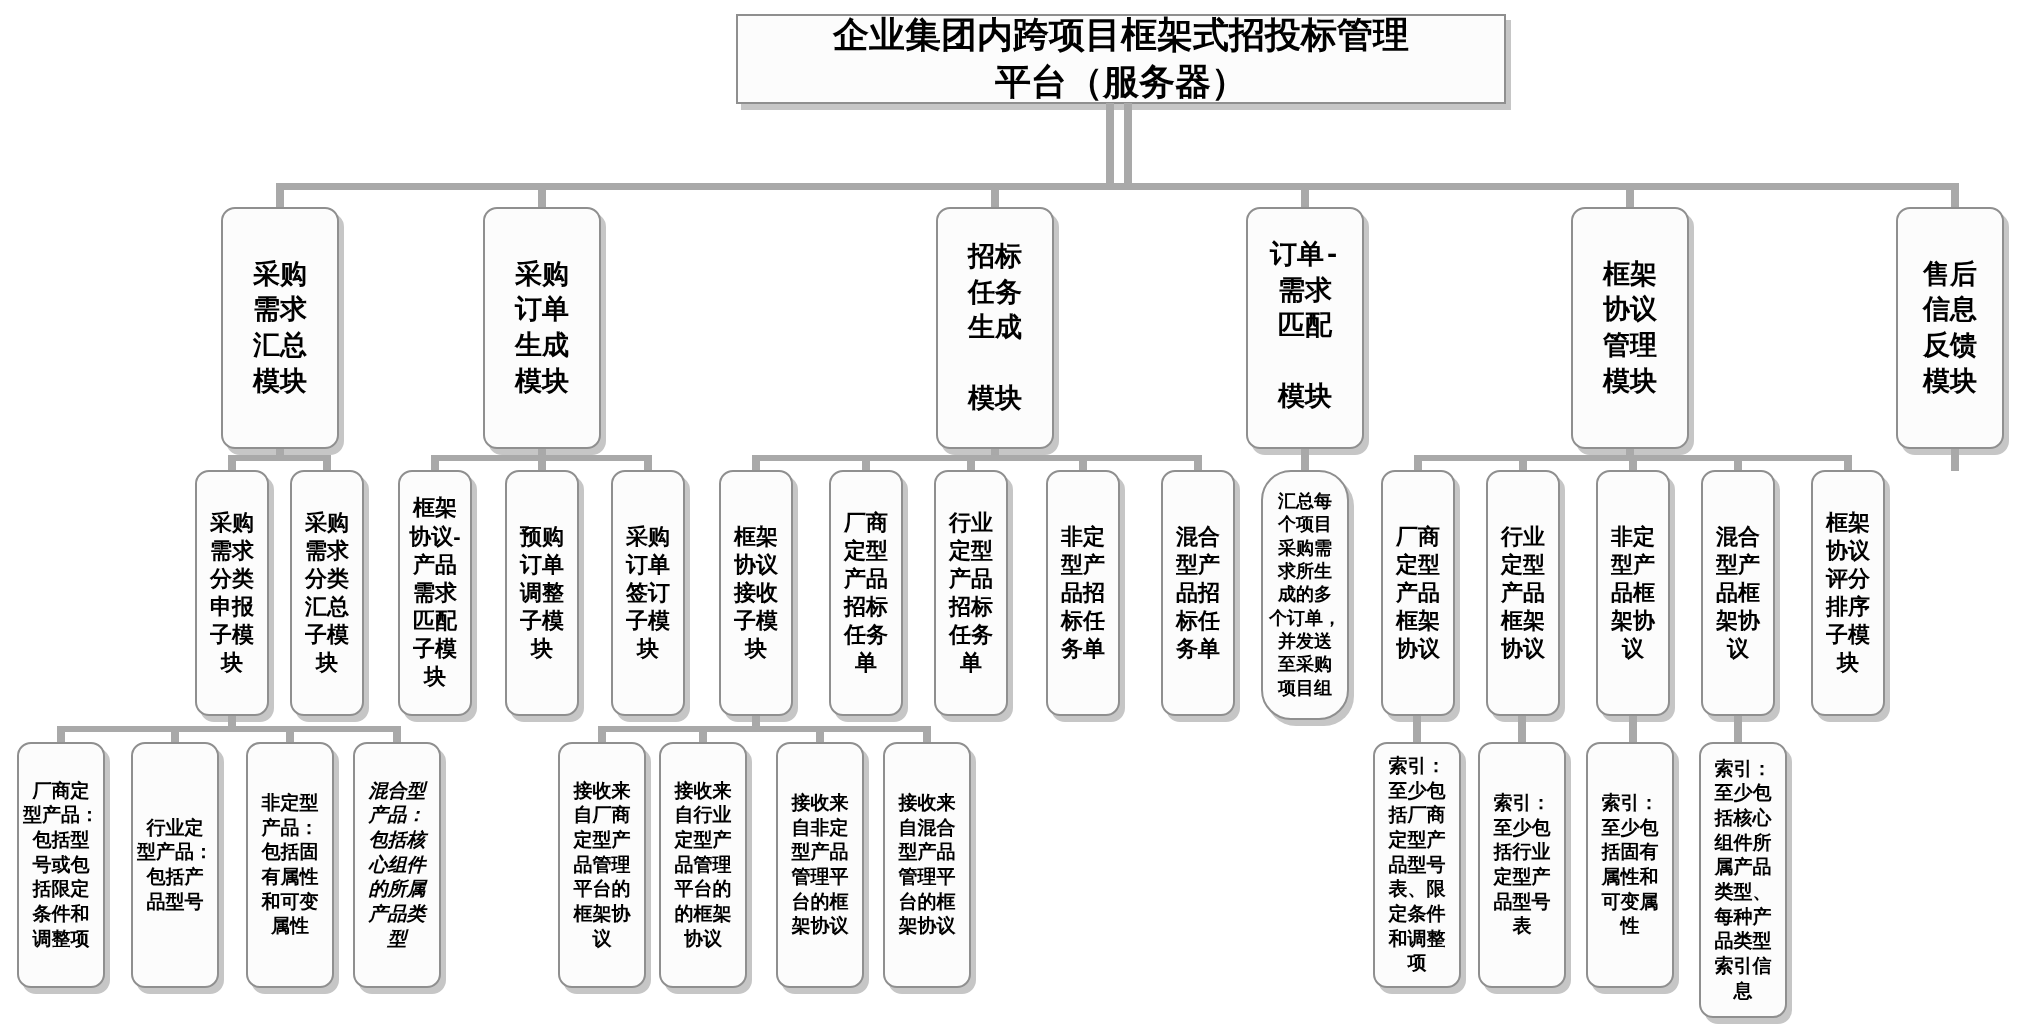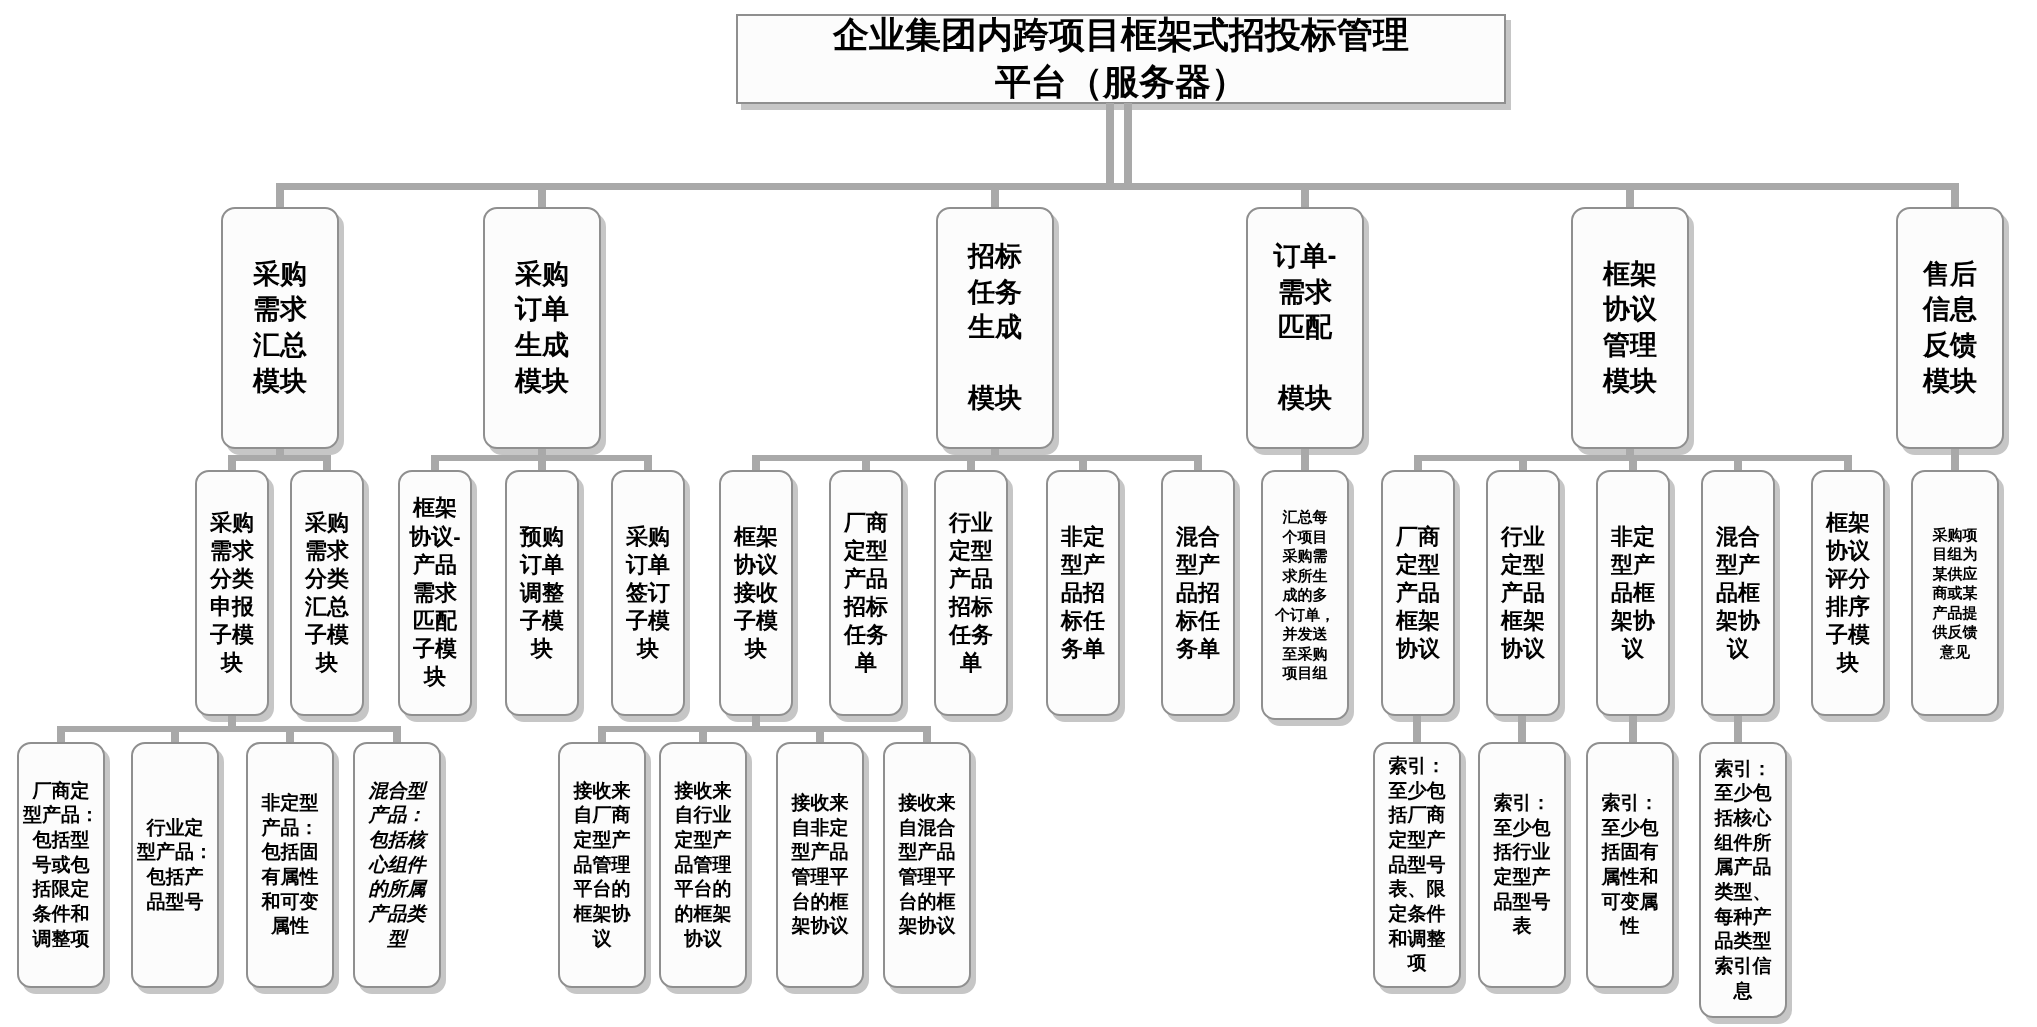--- a/index.html
+++ b/index.html
@@ -31,21 +31,21 @@
     width:100%;height:100%;
     border:2px solid #b5b5b5;
     border-radius:14px;
     background:#efefef;
     z-index:-1;
   }
   .title-node{font-size:36px;line-height:1.3;border-radius:0;}
   .title-node::before{border-radius:8px;}
   .lvl2{font-size:27px;line-height:1.32;}
   .lvl3{font-size:22px;line-height:1.28;}
-  .lvl3.wide{font-size:15px;line-height:1.3;}
+  .lvl3.wide{font-size:18px;line-height:1.3;border-radius:30px;}
   .lvl4{font-size:19px;line-height:1.3;}
   .con{position:absolute;background:#a9a9a9;}
 </style>
 </head>
 <body>
 
 <div id="stage">
 
   <div class="node title-node" style="left:736px;top:14px;width:770px;height:90px;">企业集团内跨项目框架式招投标管理
 平台（服务器）</div>
@@ -67,21 +67,21 @@
 模块</div>
   <div class="node lvl2" style="left:483px;top:207px;width:118px;height:242px;">采购
 订单
 生成
 模块</div>
   <div class="node lvl2" style="left:936px;top:207px;width:118px;height:242px;">招标
 任务
 生成
 
 模块</div>
-  <div class="node lvl2" style="left:1246px;top:207px;width:118px;height:242px;">订单-
+  <div class="node lvl2" style="left:1246px;top:207px;width:118px;height:242px;font-family:Liberation Mono, monospace;">订单-
 需求
 匹配
 
 模块</div>
   <div class="node lvl2" style="left:1571px;top:207px;width:118px;height:242px;">框架
 协议
 管理
 模块</div>
   <div class="node lvl2" style="left:1896px;top:207px;width:108px;height:242px;">售后
 信息
@@ -203,27 +203,20 @@
 型产
 品框
 架协
 议</div>
   <div class="node lvl3" style="left:1811px;top:470px;width:74px;height:246px;">框架
 协议
 评分
 排序
 子模
 块</div>
-  <div class="node lvl3 wide" style="left:1911px;top:470px;width:88px;height:246px;">采购项
-目组为
-某供应
-商或某
-产品提
-供反馈
-意见</div>
 
   <div class="con" style="left:228px;top:716px;width:8px;height:12px;"></div>
   <div class="con" style="left:57px;top:726px;width:344px;height:6px;"></div>
   <div class="con" style="left:57px;top:730px;width:8px;height:13px;"></div>
   <div class="con" style="left:171px;top:730px;width:8px;height:13px;"></div>
   <div class="con" style="left:286px;top:730px;width:8px;height:13px;"></div>
   <div class="con" style="left:393px;top:730px;width:8px;height:13px;"></div>
 
   <div class="con" style="left:752px;top:716px;width:8px;height:12px;"></div>
   <div class="con" style="left:598px;top:726px;width:333px;height:6px;"></div>

